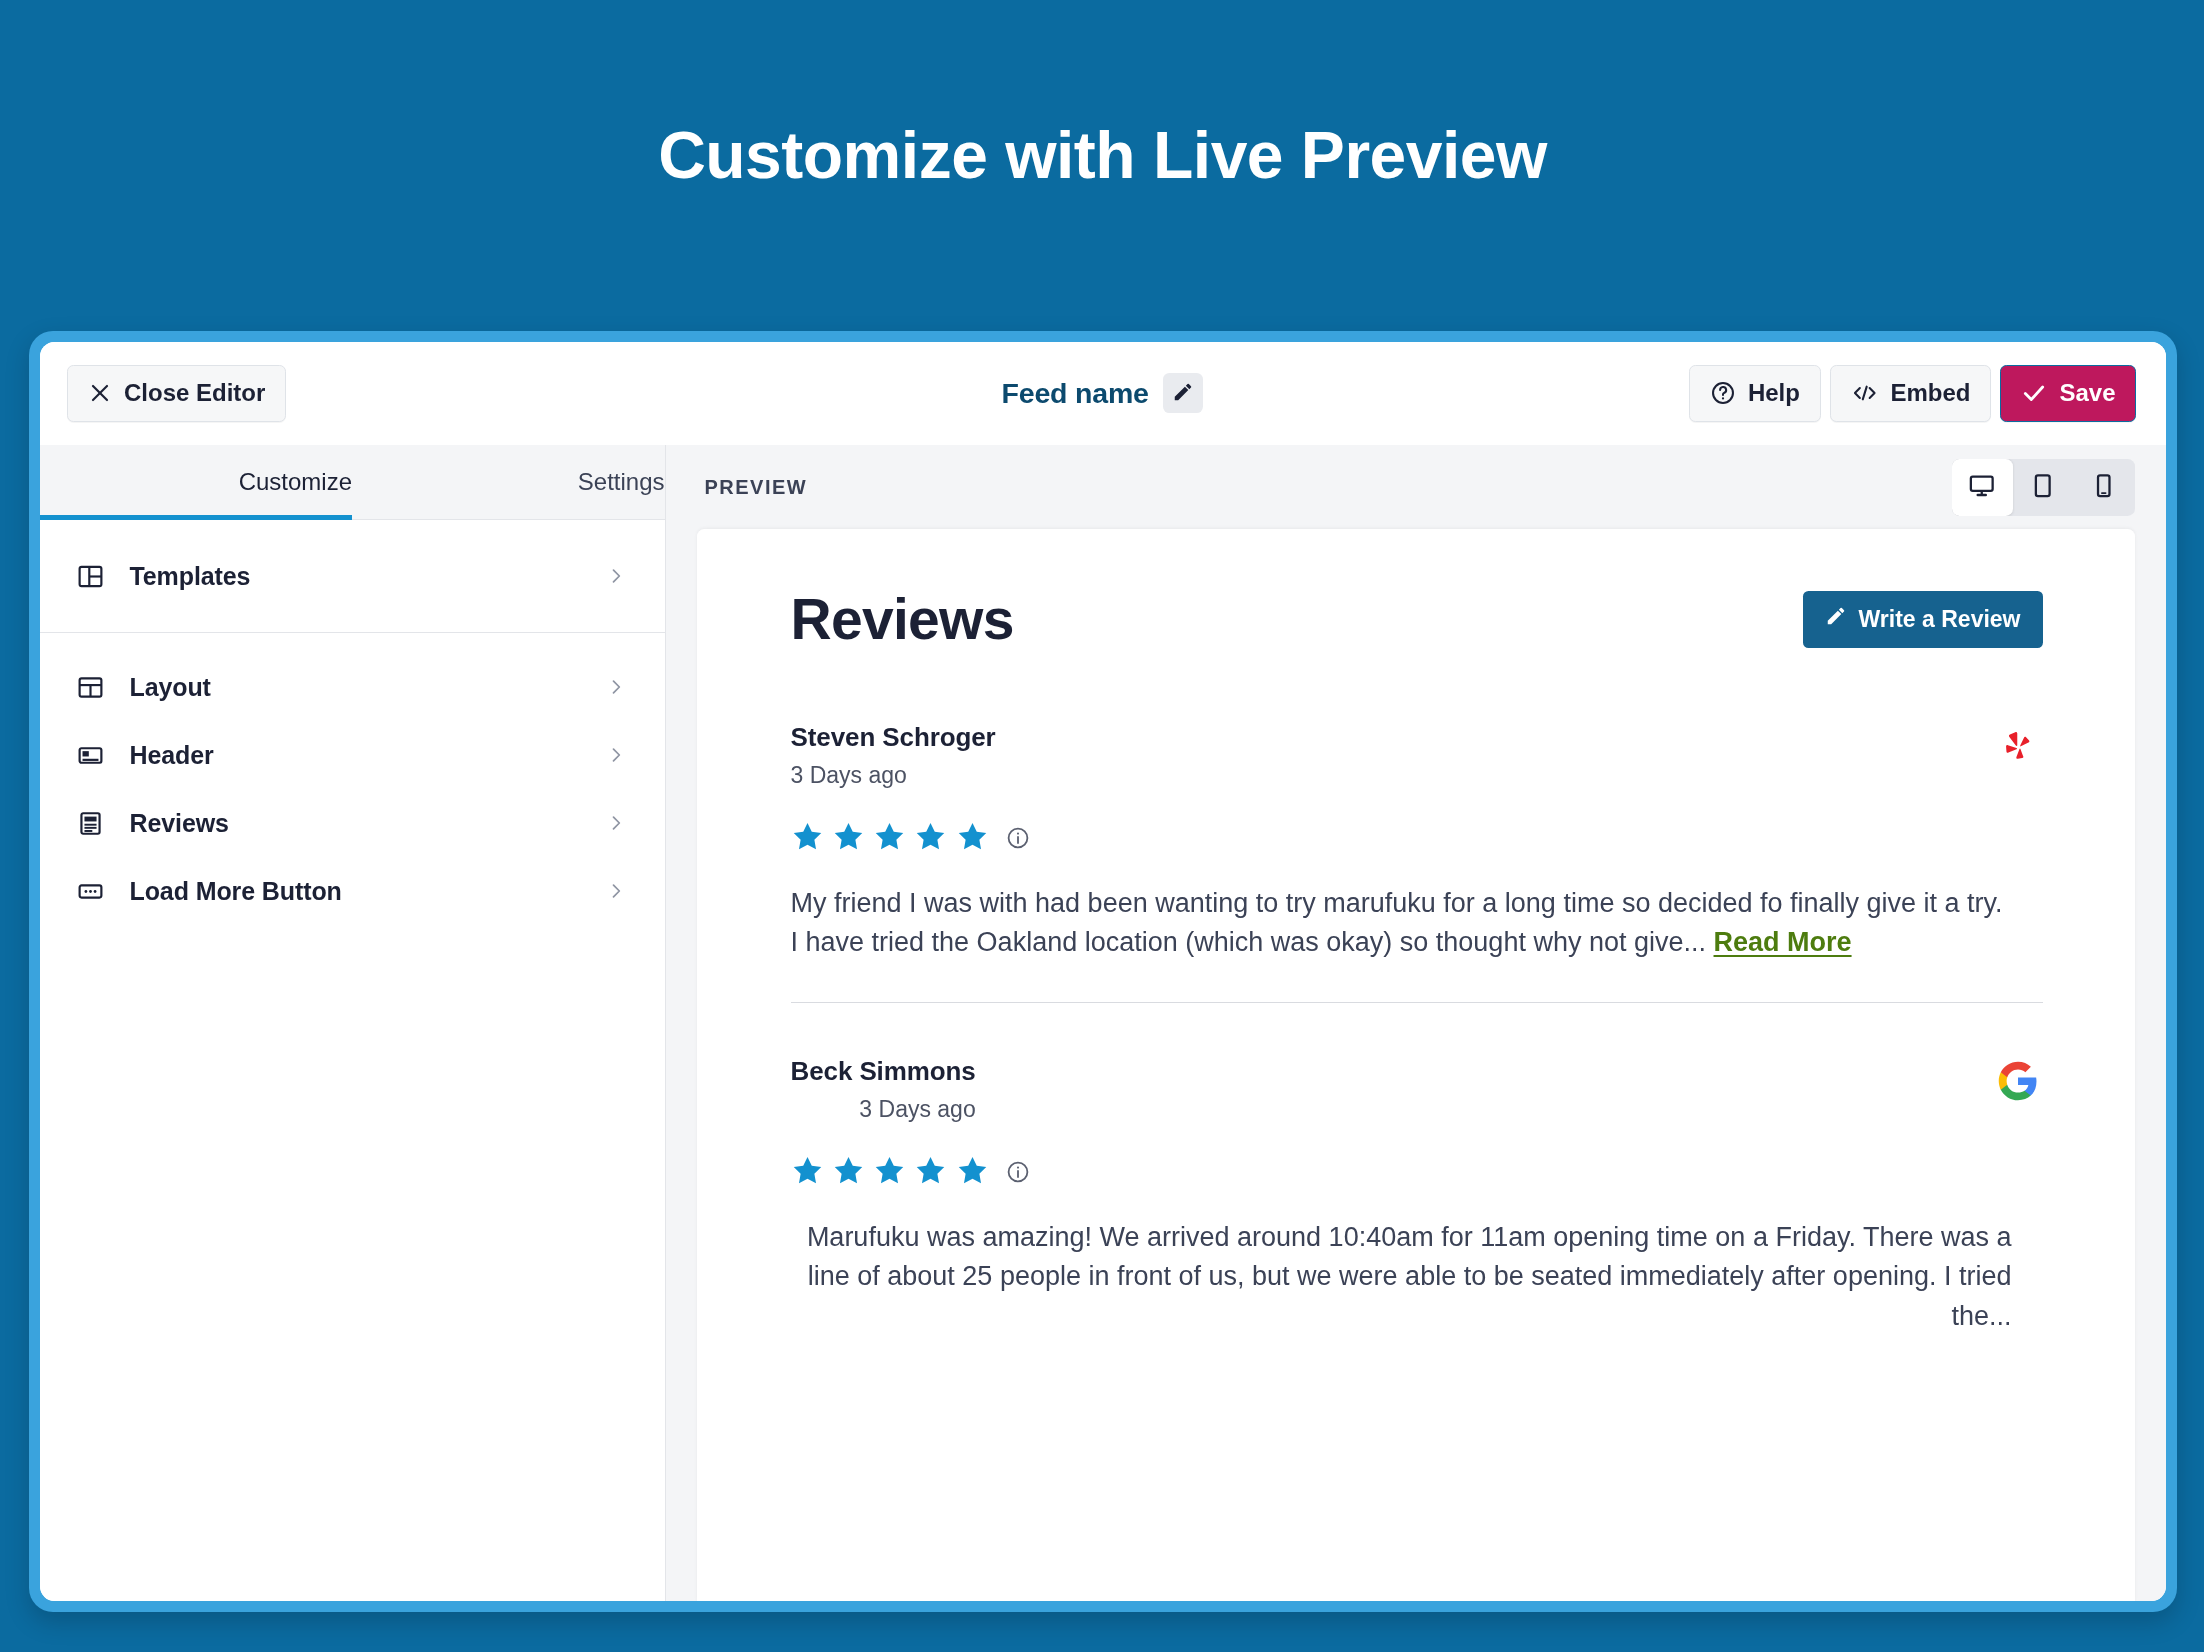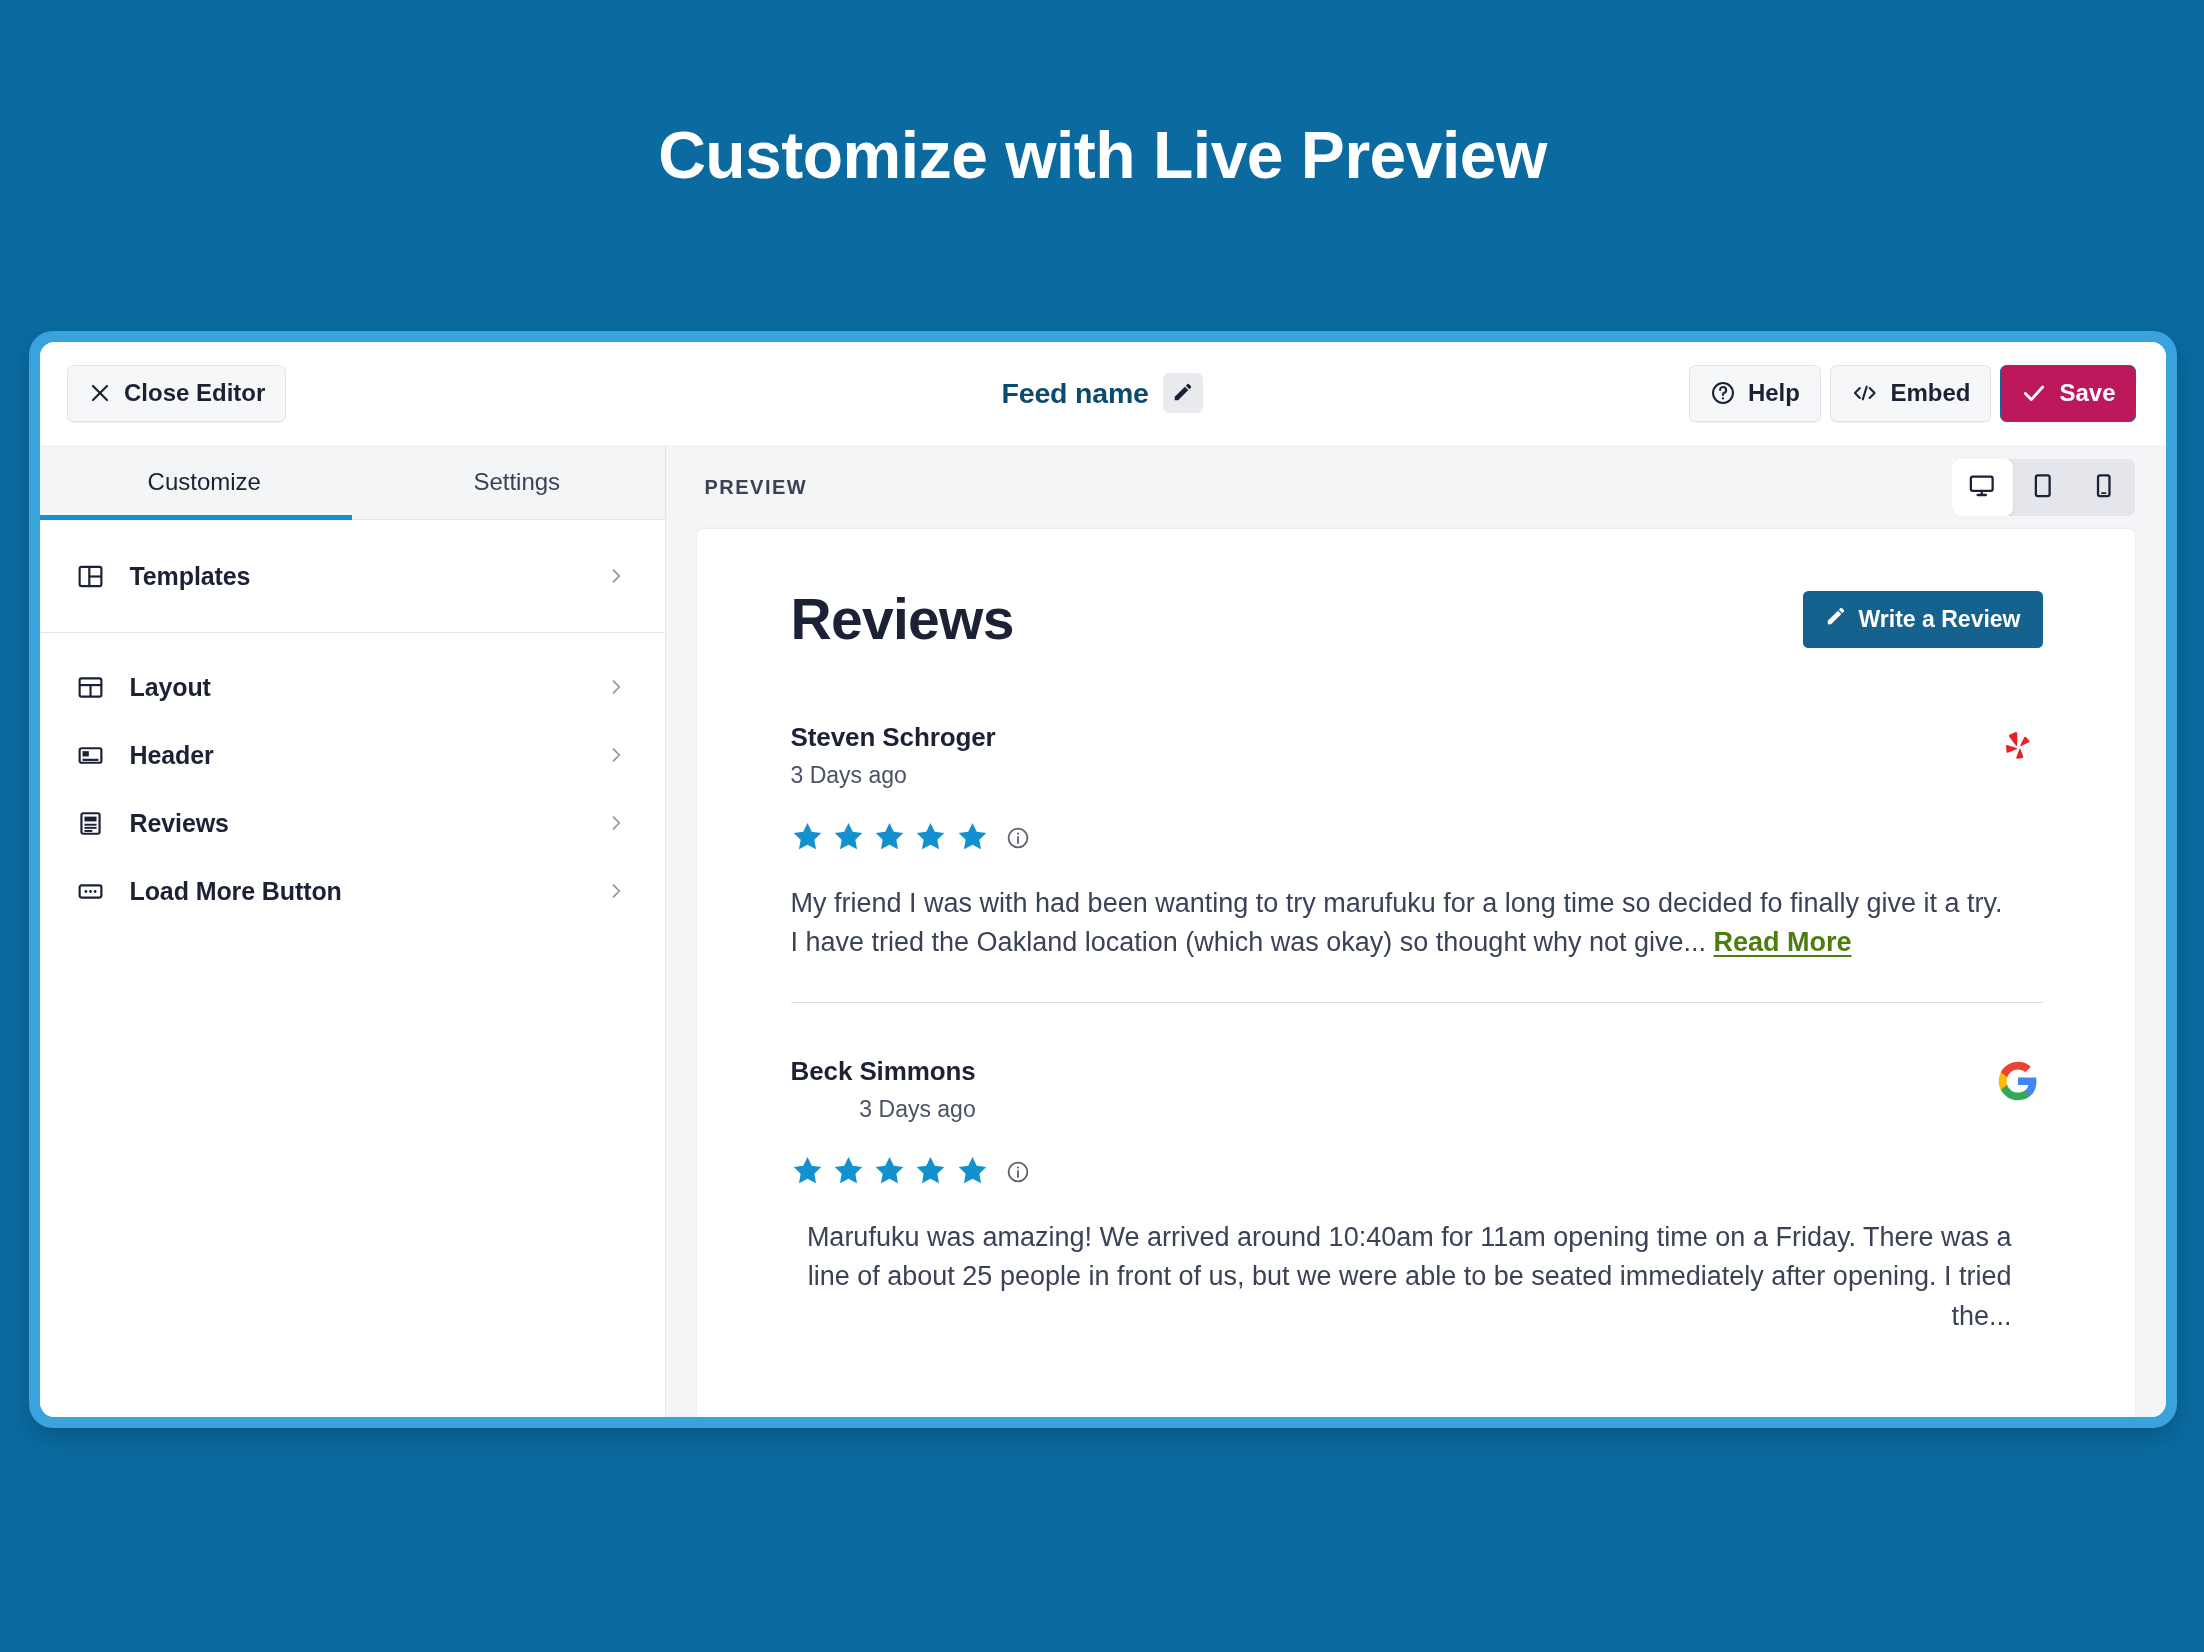--- a/index.html
+++ b/index.html
@@ -29,21 +29,21 @@
     letter-spacing: -0.5px;
     line-height: 1;
   }
 
   
   .app-frame {
     position: absolute;
     left: 28.5px;
     top: 331px;
     width: 2148px;
-    height: 1097px;
+    height: 1281px;
     background: #3aa3dd;
     border-radius: 24px;
     padding: 11px;
     box-shadow: 0 9.2px 24px rgba(0,0,0,0.18);
   }
 
   .app-window {
     width: 100%;
     height: 100%;
     background: #ffffff;
@@ -147,21 +147,21 @@
     display: flex;
     background: #f4f5f7;
     height: 75px;
     min-height: 75px;
     border-bottom: 0.9px solid #e3e5e9;
   }
   .tab {
     flex: 1;
     display: flex;
     align-items: center;
-    justify-content: center;
+    justify-content: flex-end;
     font-size: 24px;
     color: #3b4256;
     cursor: pointer;
     position: relative;
     font-weight: 400;
     padding-left: 17px;
   }
   .tab.active {
     color: #1c2135;
   }

